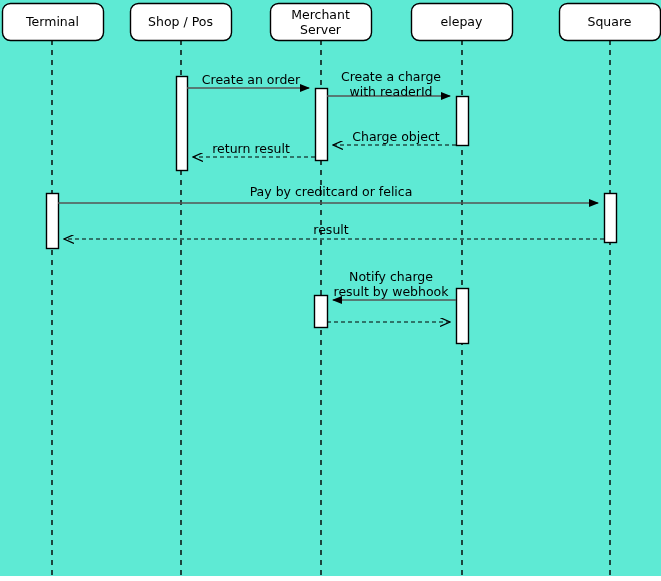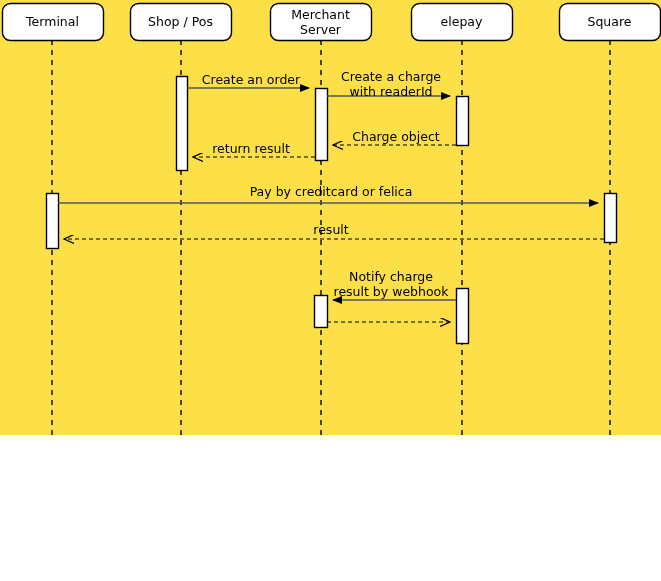--- a/index.html
+++ b/index.html
@@ -6,22 +6,22 @@
     margin: 0;
     padding: 0;
     background: #ffffff;
   }
   body {
     font-family: "DejaVu Sans", "Liberation Sans", sans-serif;
   }
   #diagram-root {
     position: relative;
     width: 661px;
-    height: 435px;
-    background: #fde047;
+    height: 576px;
+    background: #5eead4;
     overflow: hidden;
   }
   #diagram-svg {
     position: absolute;
     left: 0;
     top: 0;
     width: 661px;
     height: 581px;
     display: block;
   }

